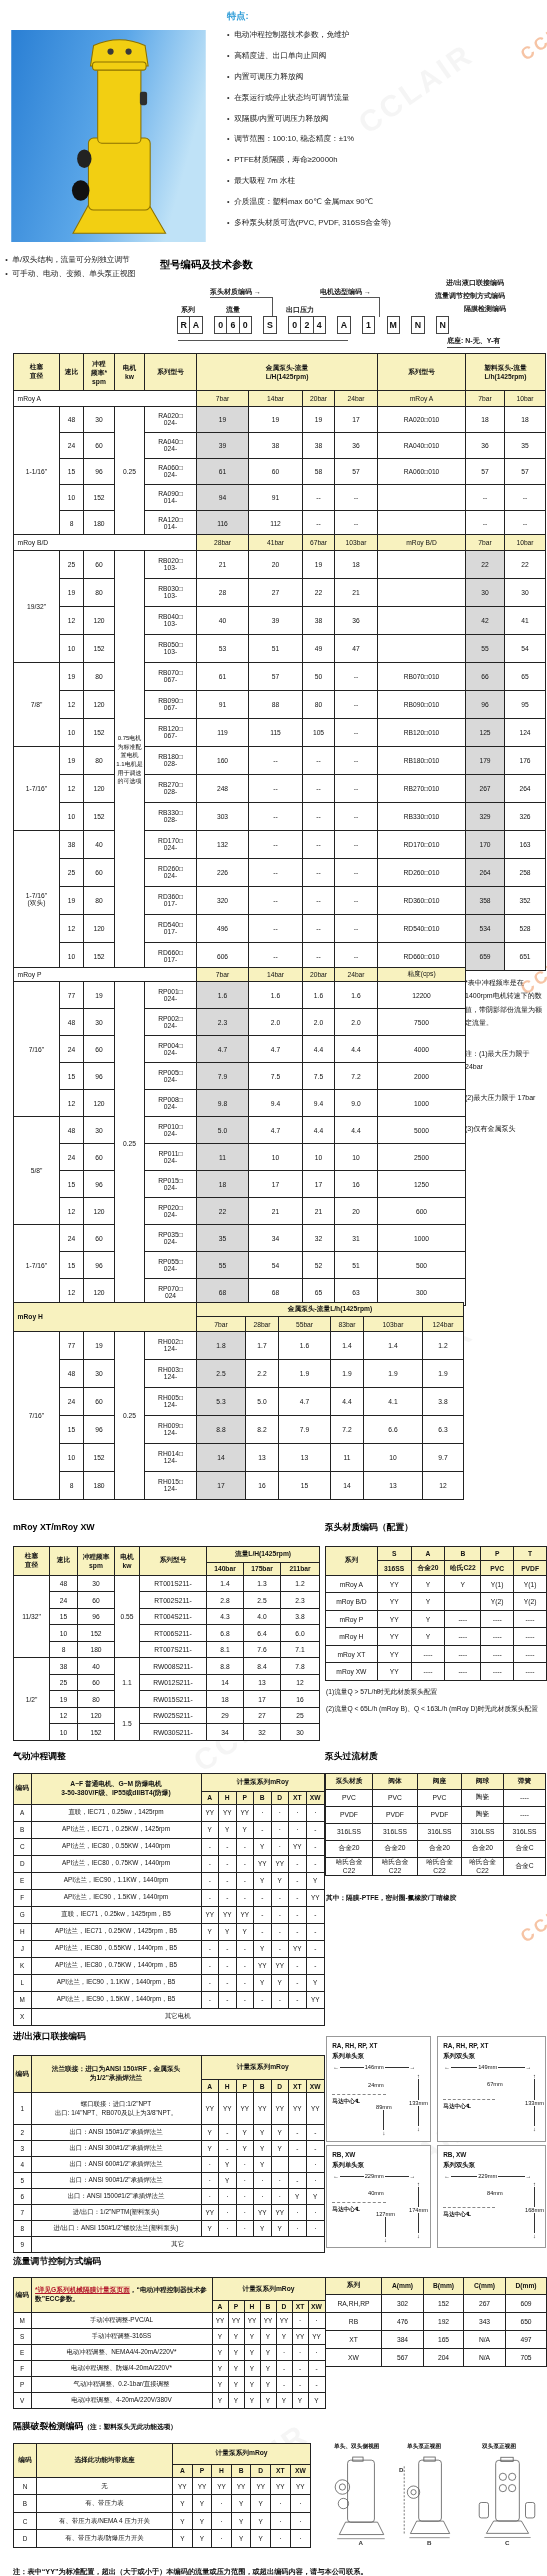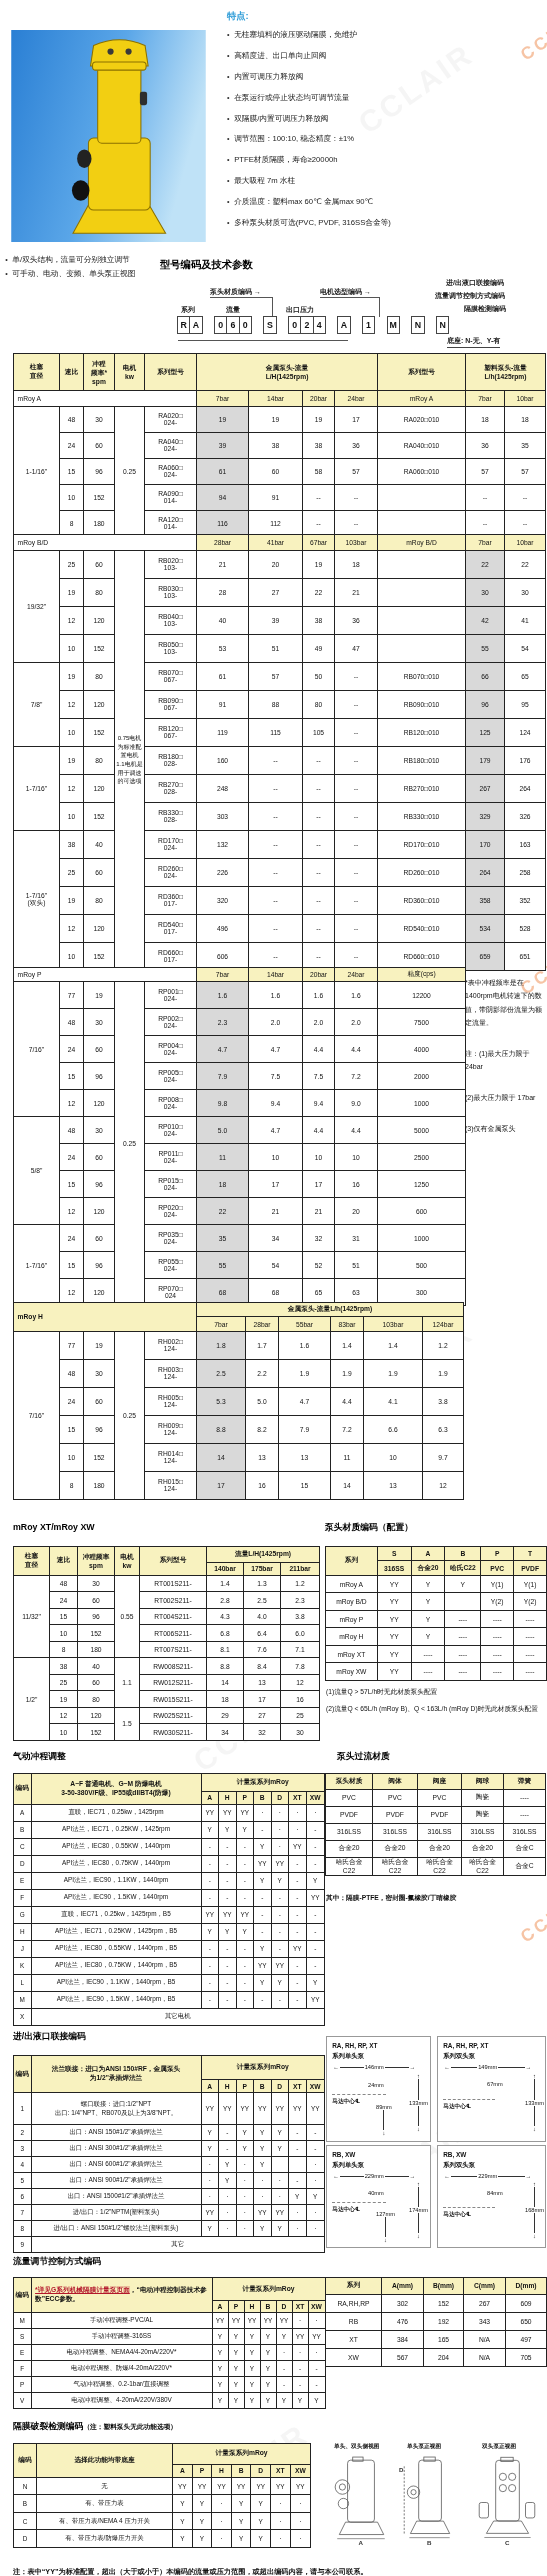--- a/index.html
+++ b/index.html
@@ -108,21 +108,21 @@
     <circle cx="228" cy="42" r="6" fill="#3a3a3a"></circle>
     <ellipse cx="142" cy="250" rx="14" ry="18" fill="#222"></ellipse>
     <ellipse cx="135" cy="312" rx="17" ry="20" fill="#111"></ellipse>
     <rect x="250" y="120" width="14" height="26" rx="4" fill="#2e2e2e"></rect>
   </svg>
 
   <div id="featTitle" class="abs">特点:</div>
   <div id="featsRight" class="abs">
       <div class="feat">
         <span class="blt">•</span>
-        <span>无柱塞填料的液压驱动隔膜，免维护</span>
+        <span>电动冲程控制器技术参数，免维护</span>
       </div>
       <div class="feat">
         <span class="blt">•</span>
         <span>高精度进、出口单向止回阀</span>
       </div>
       <div class="feat">
         <span class="blt">•</span>
         <span>内置可调压力释放阀</span>
       </div>
       <div class="feat">
@@ -1189,21 +1189,21 @@
           <td>-</td>
           <td>YY</td>
         </tr>
         <tr>
           <td>X</td>
           <td colspan="8">其它电机</td>
         </tr>
       </tbody>
   </table>
 
-  <div class="h2" style="left:325px;top:1751px;margin-left:12px;">泵头过流材质</div>
+  <div class="h2" style="left:325px;top:1751px;">泵头过流材质</div>
   <table id="tblWet">
     <colgroup>
         <col style="width:47px">
         <col style="width:45px">
         <col style="width:44px">
         <col style="width:42px">
         <col style="width:42px">
       </colgroup>
     <tbody>
         <tr>

